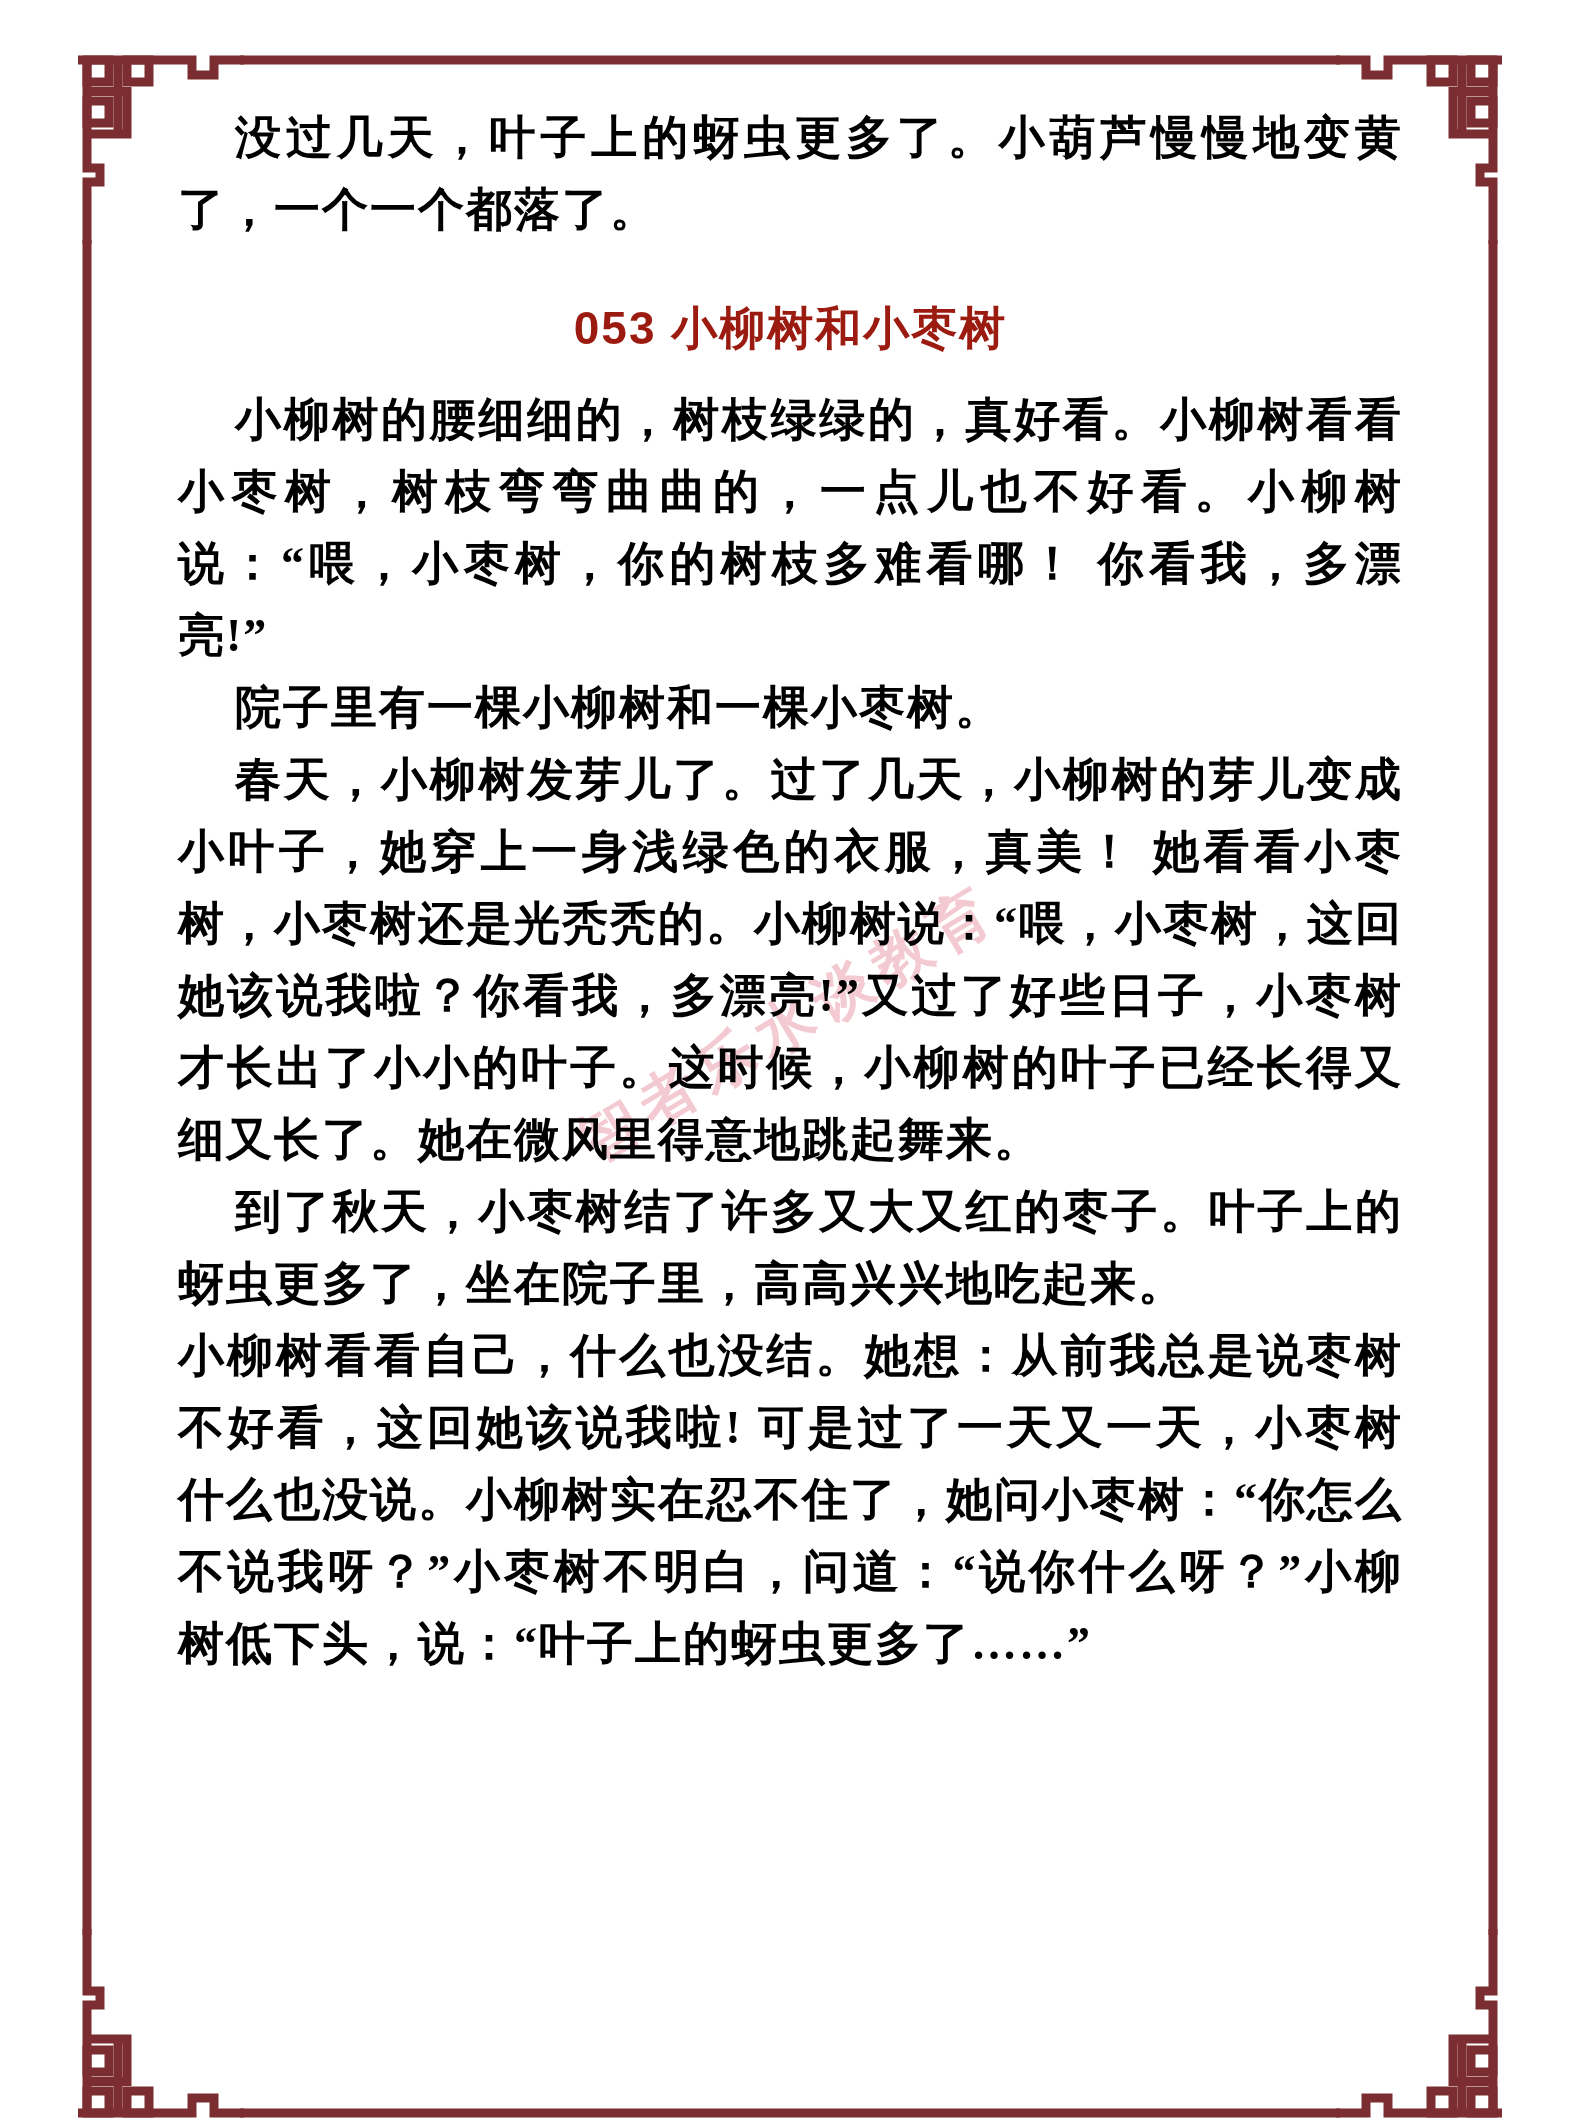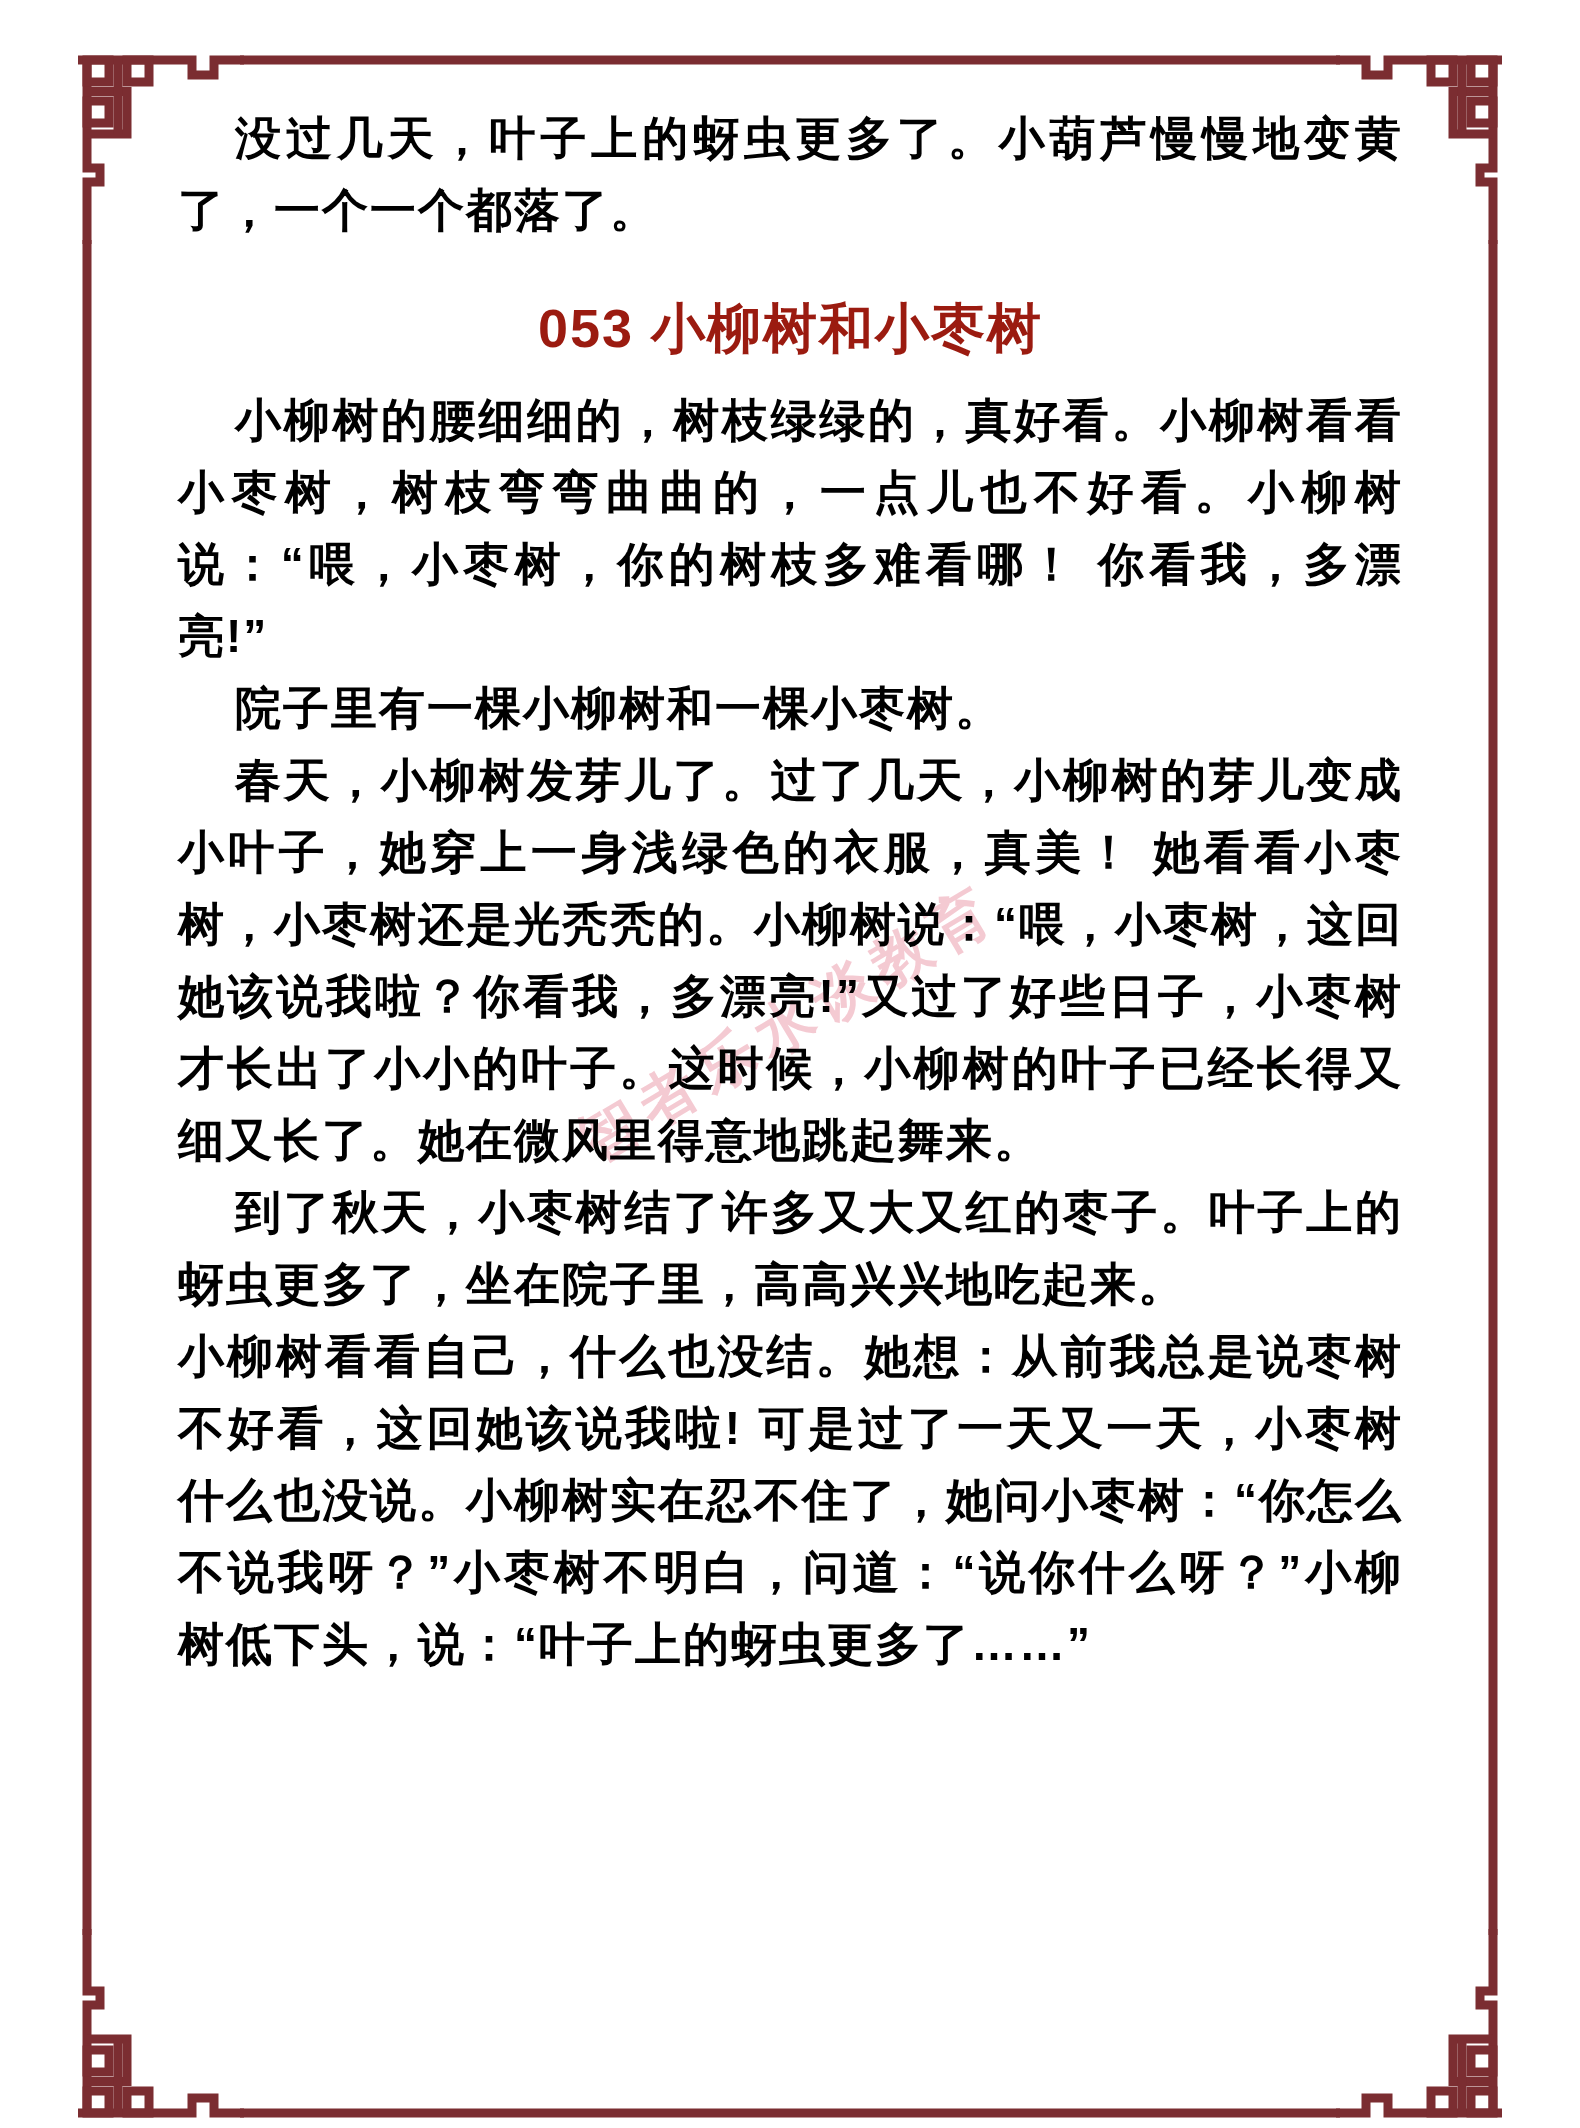--- a/index.html
+++ b/index.html
@@ -27,25 +27,25 @@
     color:var(--c-watermark);opacity:.55;white-space:nowrap;
     z-index:1;
   }
   .content{
     position:absolute;left:178px;top:102px;width:1225px;
     font-size:46px;font-weight:bold;line-height:72px;
     color:var(--c-text);letter-spacing:2px;
     text-align:justify;
     z-index:2;
   }
-  .content p{margin:0;}
+  .content p{margin:0;font-family:Liberation Serif, serif;}
   .content p.indent{text-indent:57px;}
   .title{
     margin:46px 0 20px 0;
-    font-size:54px;line-height:72px;font-weight:bold;
+    font-size:46px;line-height:72px;font-weight:bold;
     color:var(--c-title);
     text-align:center;letter-spacing:2px;
   }
 </style>
 </head>
 <body>
 
 <div class="page">
 
   <svg class="frame" viewBox="0 0 1580 2128" aria-hidden="true">

